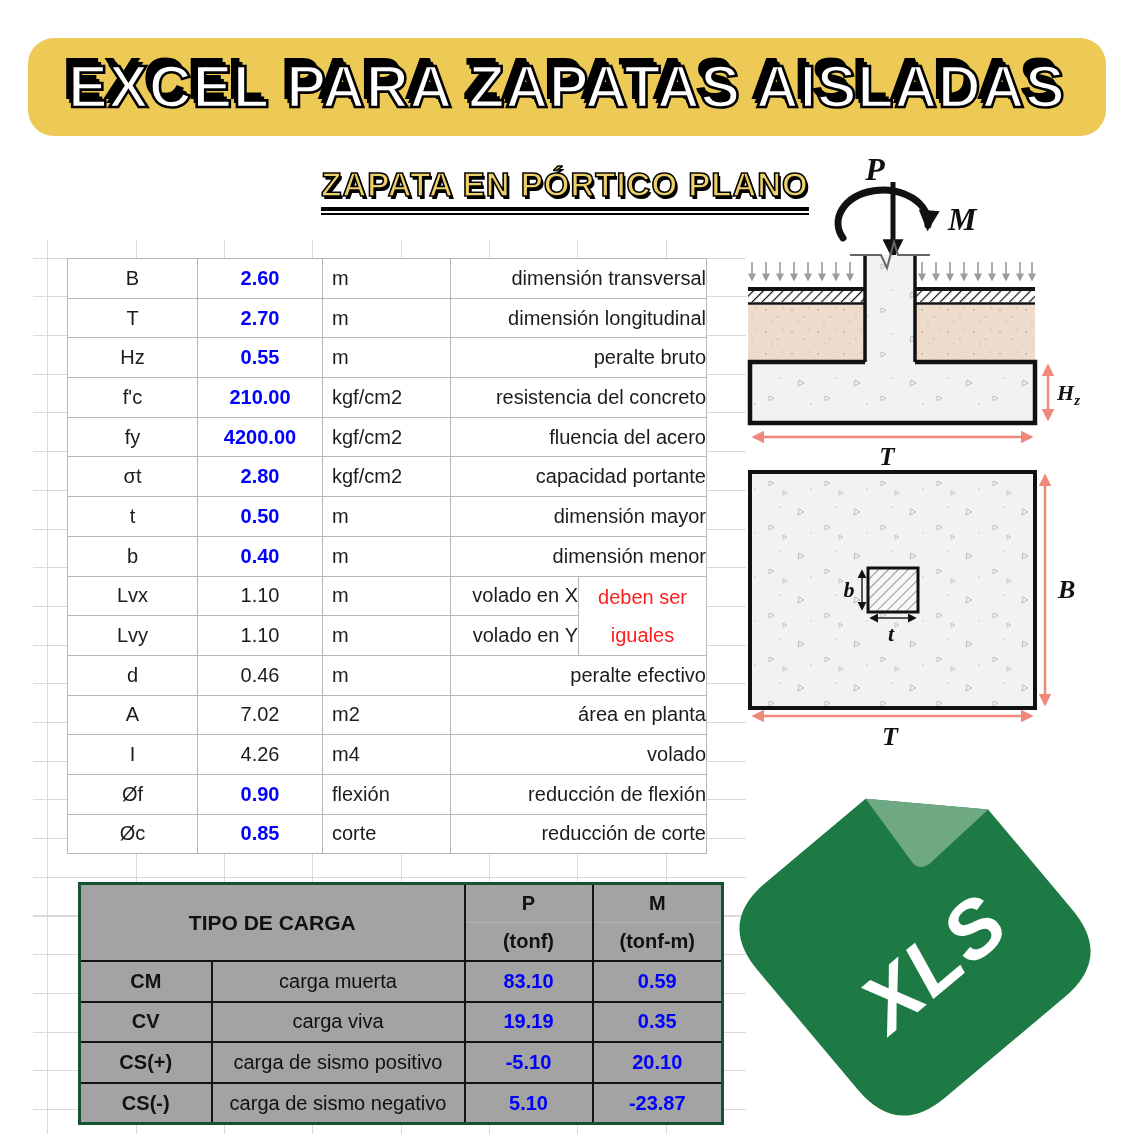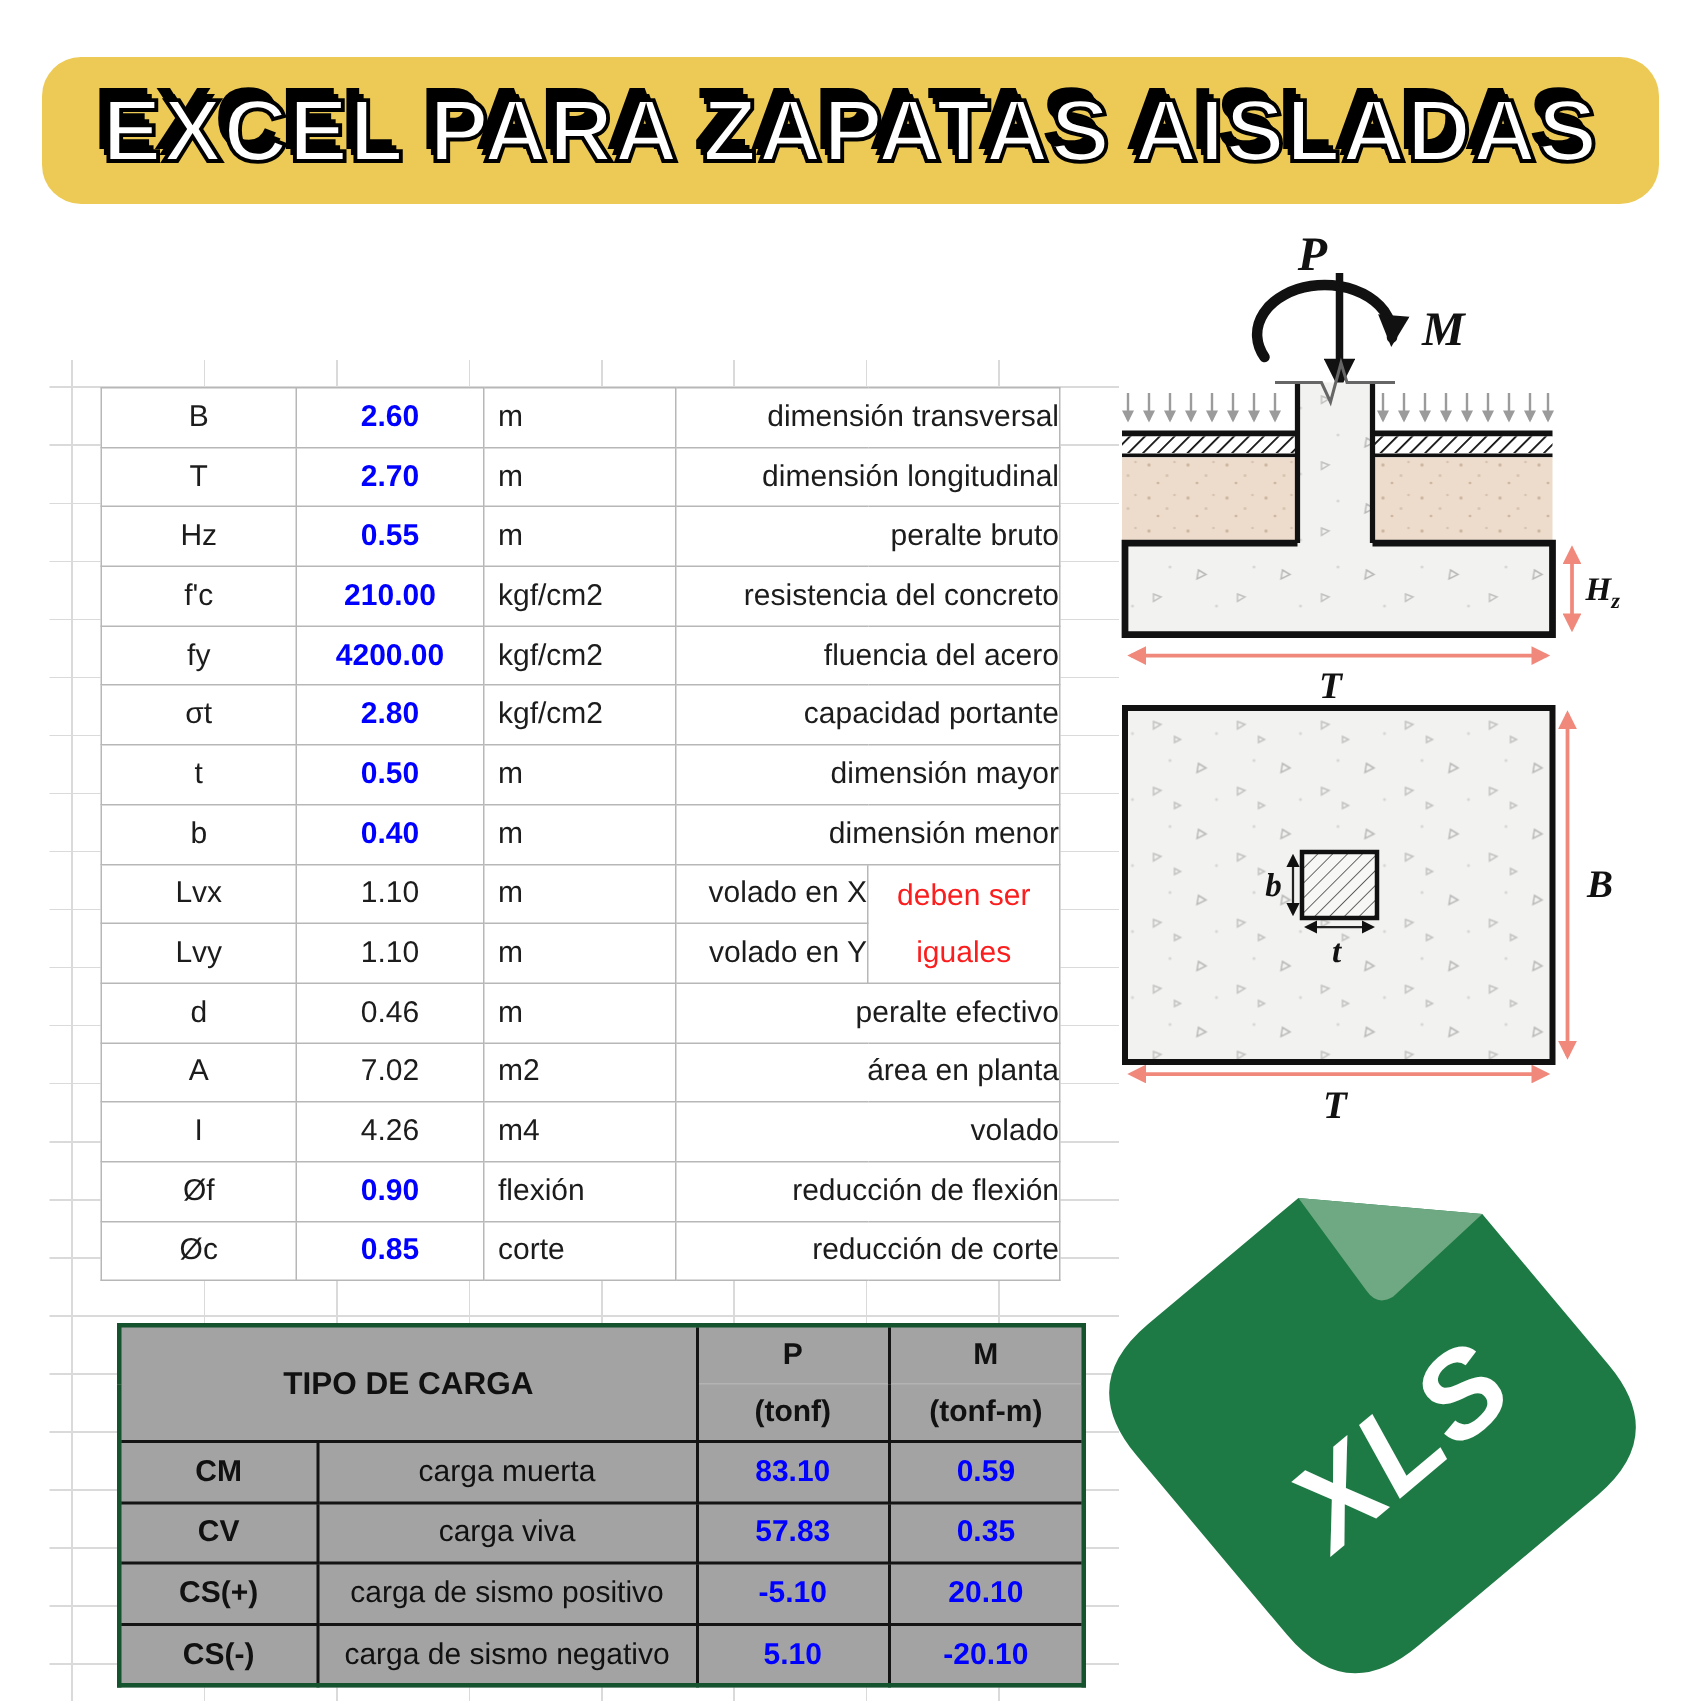--- a/index.html
+++ b/index.html
@@ -59,20 +59,27 @@
 <body>
 
 <div class="stage">
 
   <div class="grid-bg"></div>
 
   <div class="banner">
     <div class="banner-title">EXCEL PARA ZAPATAS AISLADAS</div>
   </div>
 
+  <div class="subtitle-wrap">
+    <div class="subtitle-inner">
+      <div class="subtitle-text">ZAPATA EN PÓRTICO PLANO</div>
+      <div class="ul1"></div>
+      <div class="ul2"></div>
+    </div>
+  </div>
 
   <table class="params">
     <colgroup>
       <col style="width:130px">
         <col style="width:125px">
         <col style="width:128px">
       <col style="width:128px">
         <col style="width:128px">
     </colgroup>
     <tbody>
@@ -192,34 +199,34 @@
     </tr>
     <tr class="dr">
       <td class="l-code">CM</td>
       <td>carga muerta</td>
       <td class="l-val">83.10</td>
       <td class="l-val">0.59</td>
     </tr>
     <tr class="dr">
       <td class="l-code">CV</td>
       <td>carga viva</td>
-      <td class="l-val">57.83</td>
+      <td class="l-val">19.19</td>
       <td class="l-val">0.35</td>
     </tr>
     <tr class="dr">
       <td class="l-code">CS(+)</td>
       <td>carga de sismo positivo</td>
       <td class="l-val">-5.10</td>
       <td class="l-val">20.10</td>
     </tr>
     <tr class="dr">
       <td class="l-code">CS(-)</td>
       <td>carga de sismo negativo</td>
       <td class="l-val">5.10</td>
-      <td class="l-val">-20.10</td>
+      <td class="l-val">-23.87</td>
     </tr>
   </tbody>
     </table>
 
   <svg class="dg" style="left:735px;top:150px" width="350" height="325" viewBox="0 0 350 325">
     <defs>
       <marker id="ah-big" viewBox="0 0 10 10" refX="8" refY="5" markerWidth="4.5" markerHeight="4.2" orient="auto">
         <path d="M0 0 L10 5 L0 10 z" fill="#111"></path>
       </marker>
       <marker id="ah-m" viewBox="0 0 10 10" refX="7" refY="5" markerWidth="3.2" markerHeight="3" orient="auto">

